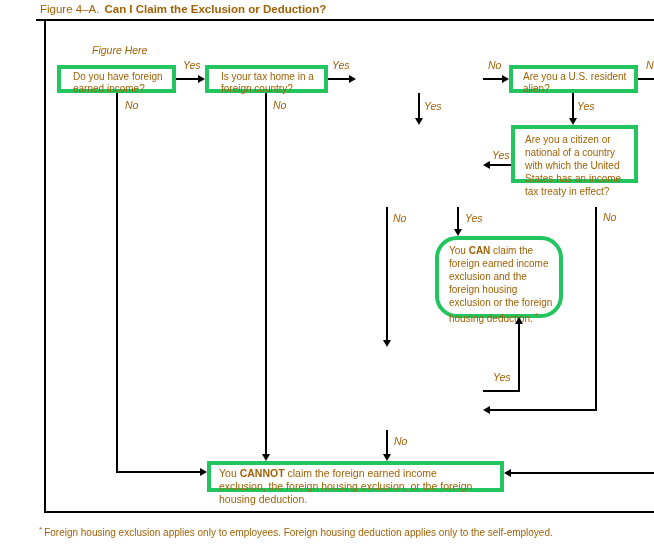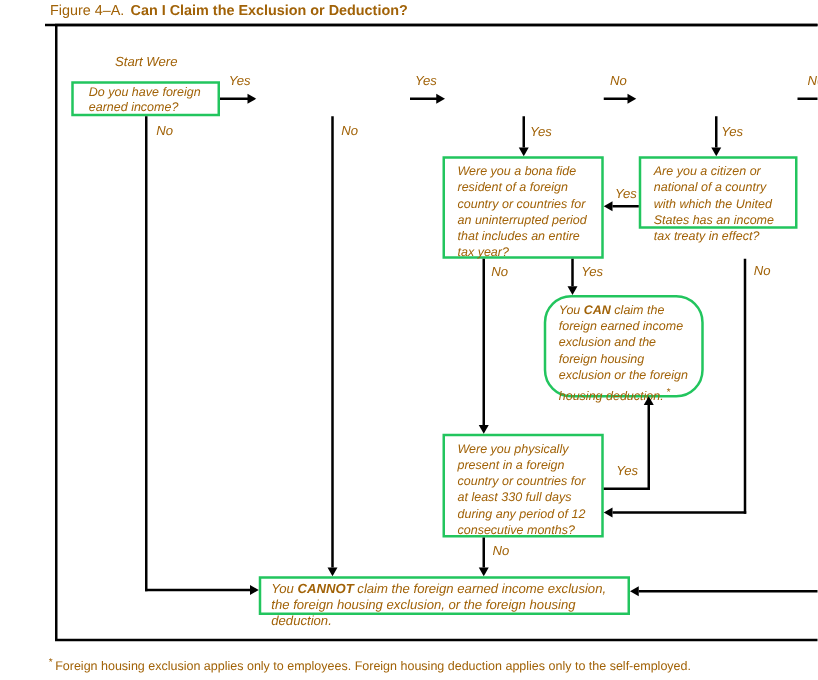--- a/index.html
+++ b/index.html
@@ -8,22 +8,22 @@
     font-family:"Liberation Sans","DejaVu Sans",sans-serif; color:#a16207;
     overflow:hidden;
     margin-left:36px;
   }
   .title { position:absolute; left:4px; top:3px; font-size:11.5px; white-space:nowrap; }
   .title b { margin-left:5px; }
   .rule { position:absolute; left:0; top:19px; width:650px; height:2px; background:#000; }
   .frame { position:absolute; left:8px; top:19px; width:638px; height:494px; border:2px solid #000; box-sizing:border-box; }
   .start { position:absolute; left:56px; top:44px; font-style:italic; font-size:10.5px; }
   .box {
-    position:absolute; border:2px solid #22c55e; background:#fff;
-    font-size:10px; line-height:12.5px; box-sizing:border-box;font-style:italic;
+    position:absolute; border:4px solid #22c55e; background:#fff;
+    font-size:10px; line-height:12.5px; box-sizing:border-box;
   }
   .box.small { line-height:12px; padding:2px 4px 2px 12px; }
   .box.big   { line-height:13px; padding:4px 4px 0 10px; }
   .box.center{ display:flex; align-items:center; justify-content:center; }
   #b-q1 { left:21px;  top:65px;  width:119px; height:28px; }
   #b-q2 { left:169px; top:65px;  width:123px; height:28px; }
   #b-q3 { left:320px; top:65px;  width:127px; height:28px; }
   #b-q4 { left:473px; top:65px;  width:129px; height:28px; padding:2px 4px 2px 10px; }
   #b-bona   { left:318px; top:125px; width:129px; height:82px; }
   #b-treaty { left:475px; top:125px; width:127px; height:58px; }
@@ -44,27 +44,27 @@
 </style>
 </head>
 <body>
 
 <div class="canvas">
 
   <div class="title"><span>Figure 4–A.</span><b>Can I Claim the Exclusion or Deduction?</b></div>
   <div class="rule"></div>
   <div class="frame"></div>
 
-  <div class="start">Start Were</div>
+  <div class="start">Figure Here</div>
 
   <div class="box small" id="b-q1">Do you have foreign earned income?</div>
-  <div class="box big" id="b-bona">Were you a bona fide resident of a foreign country or countries for an uninterrupted period that includes an entire tax year?</div>
+  <div class="box small" id="b-q2">Is your tax home in a foreign country?</div>
+  <div class="box small" id="b-q4">Are you a U.S. resident alien?</div>
   <div class="box big" id="b-treaty">Are you a citizen or national of a country with which the United States has an income tax treaty in effect?</div>
   <div class="box big" id="b-can"><span>You </span><b>CAN</b><span> claim the foreign earned income exclusion and the foreign housing exclusion or the foreign housing deduction.</span><sup class="fn">*</sup></div>
-  <div class="box big" id="b-phys">Were you physically present in a foreign country or countries for at least 330 full days during any period of 12 consecutive months?</div>
   <div class="box" id="b-cannot"><span>You </span><b>CANNOT</b><span> claim the foreign earned income exclusion, the foreign housing exclusion, or the foreign housing deduction.</span></div>
 
   <div class="hl" style="left:140px;top:78px;width:23px;"></div>
   <div class="arr r" style="left:162px;top:75px;"></div>
 
   <div class="hl" style="left:292px;top:78px;width:22px;"></div>
   <div class="arr r" style="left:313px;top:75px;"></div>
 
   <div class="hl" style="left:447px;top:78px;width:20px;"></div>
   <div class="arr r" style="left:466px;top:75px;"></div>

